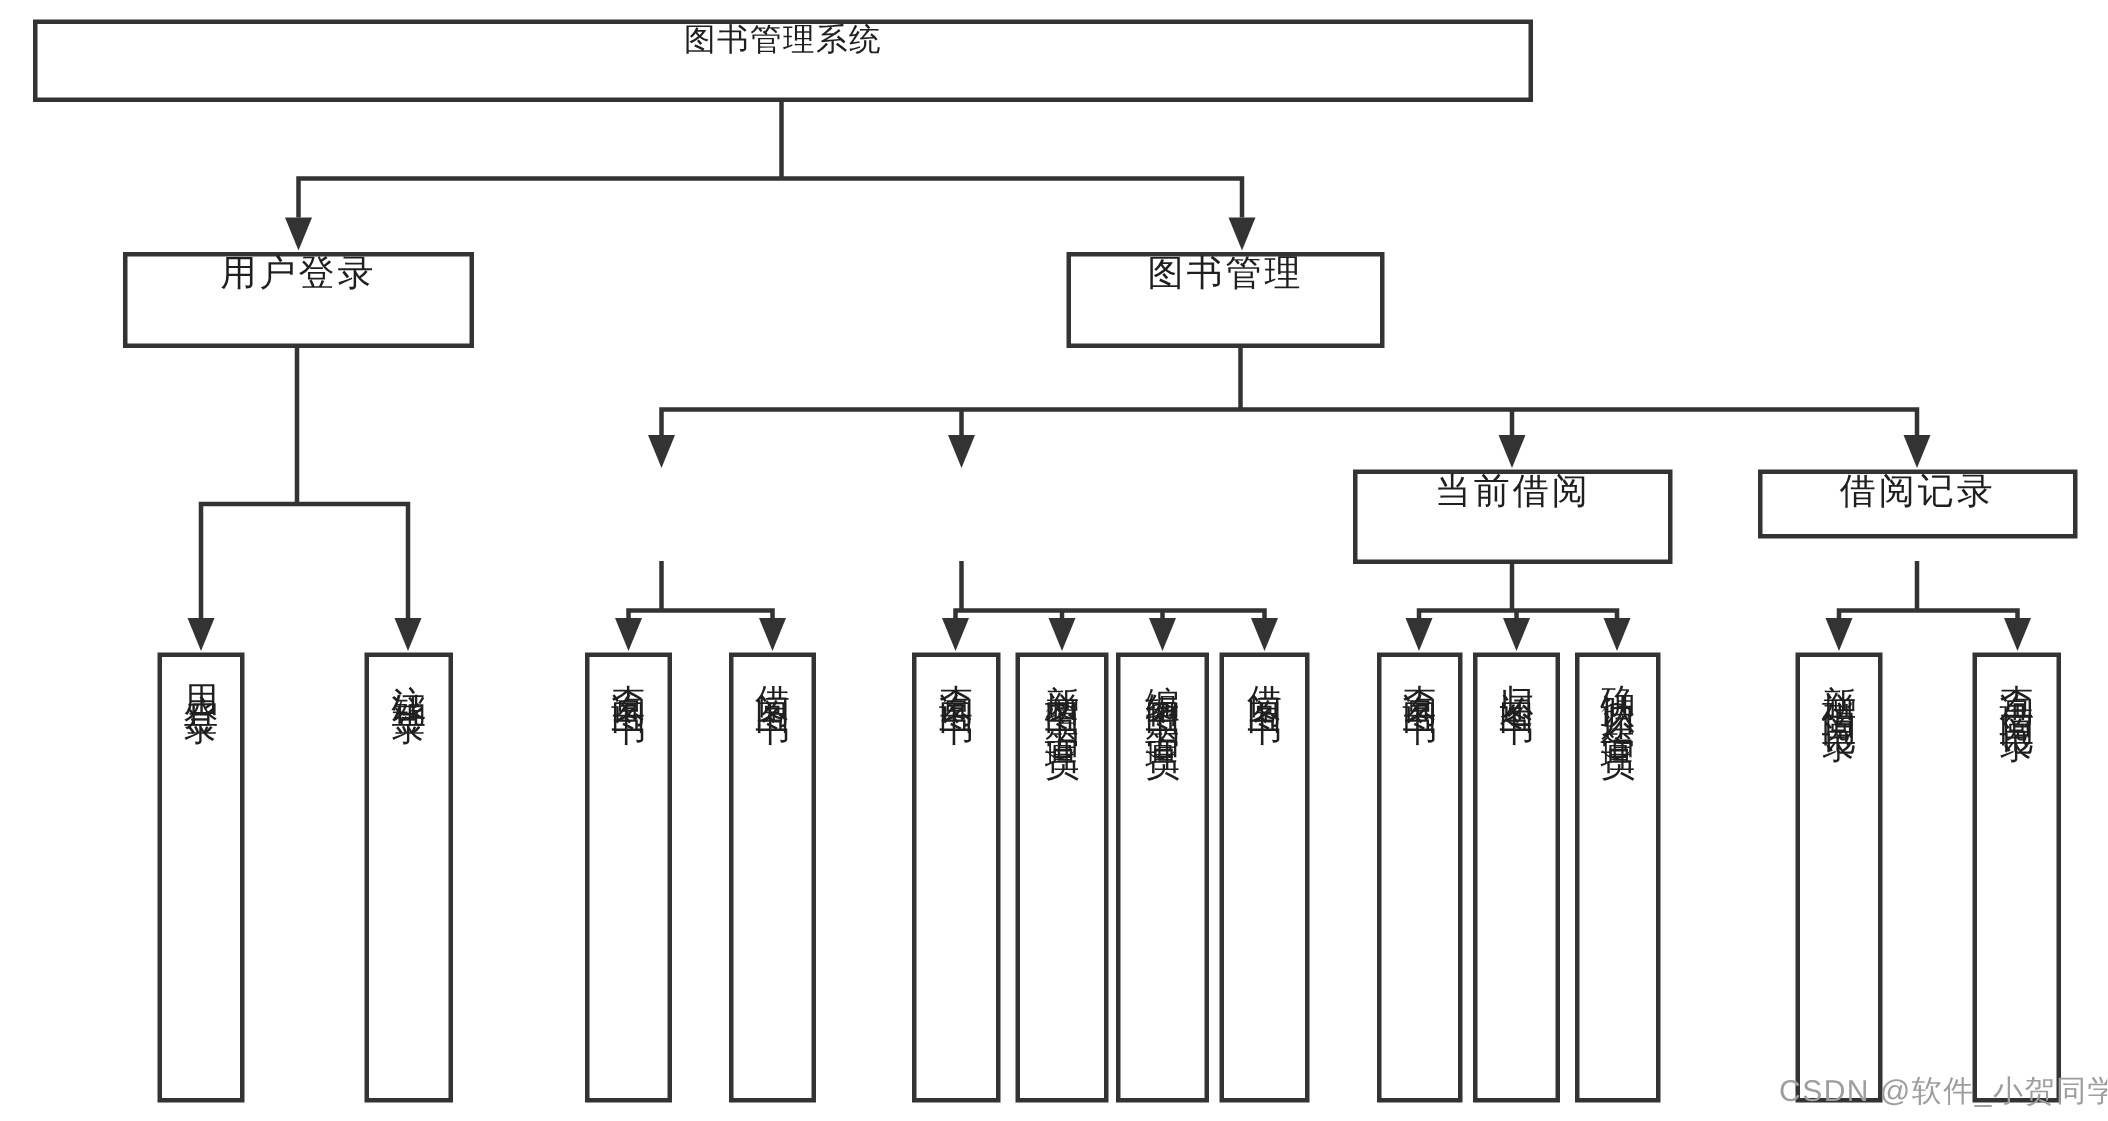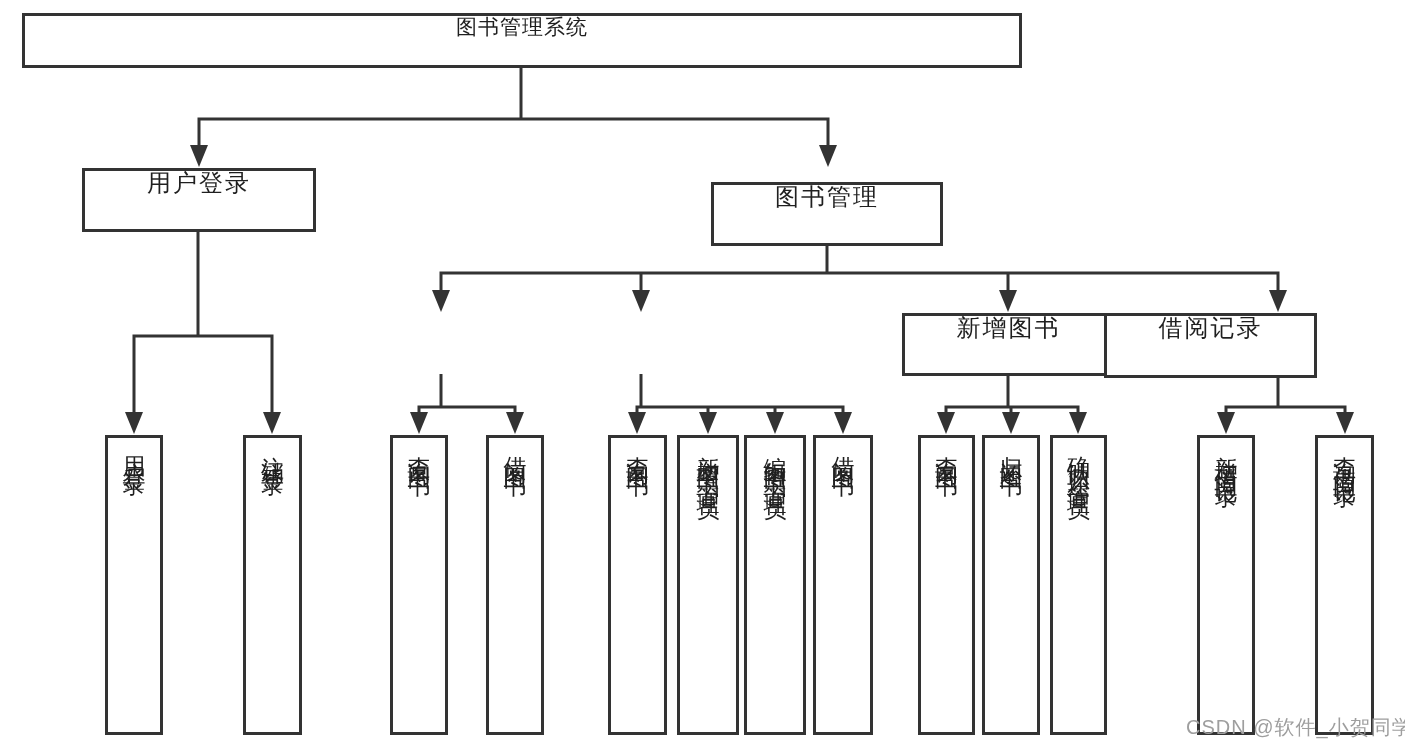--- a/index.html
+++ b/index.html
@@ -106,28 +106,28 @@
     </g>
   </svg>
 
   <div class="node hnode rootnode" style="left:22px;top:13px;width:1000px;height:55px">
     <span class="lbl">图书管理系统</span>
   </div>
 
   <div class="node hnode" style="left:82px;top:168px;width:234px;height:64px">
     <span class="lbl">用户登录</span>
   </div>
-  <div class="node hnode" style="left:711px;top:182px;width:232px;height:64px">
+  <div class="node hnode" style="left:711px;top:168px;width:212px;height:64px">
     <span class="lbl">图书管理</span>
   </div>
 
   <div class="node hnode" style="left:902px;top:313px;width:213px;height:63px">
-    <span class="lbl">新增图书</span>
+    <span class="lbl">当前借阅</span>
   </div>
-  <div class="node hnode" style="left:1104px;top:313px;width:213px;height:65px">
+  <div class="node hnode" style="left:1172px;top:313px;width:213px;height:46px">
     <span class="lbl">借阅记录</span>
   </div>
 
   <div class="node vnode" style="left:105px;top:435px;width:58px;height:300px">
     <span class="lbl">用户登录</span>
   </div>
   <div class="node vnode" style="left:243px;top:435px;width:59px;height:300px">
     <span class="lbl">注销登录</span>
   </div>
 

